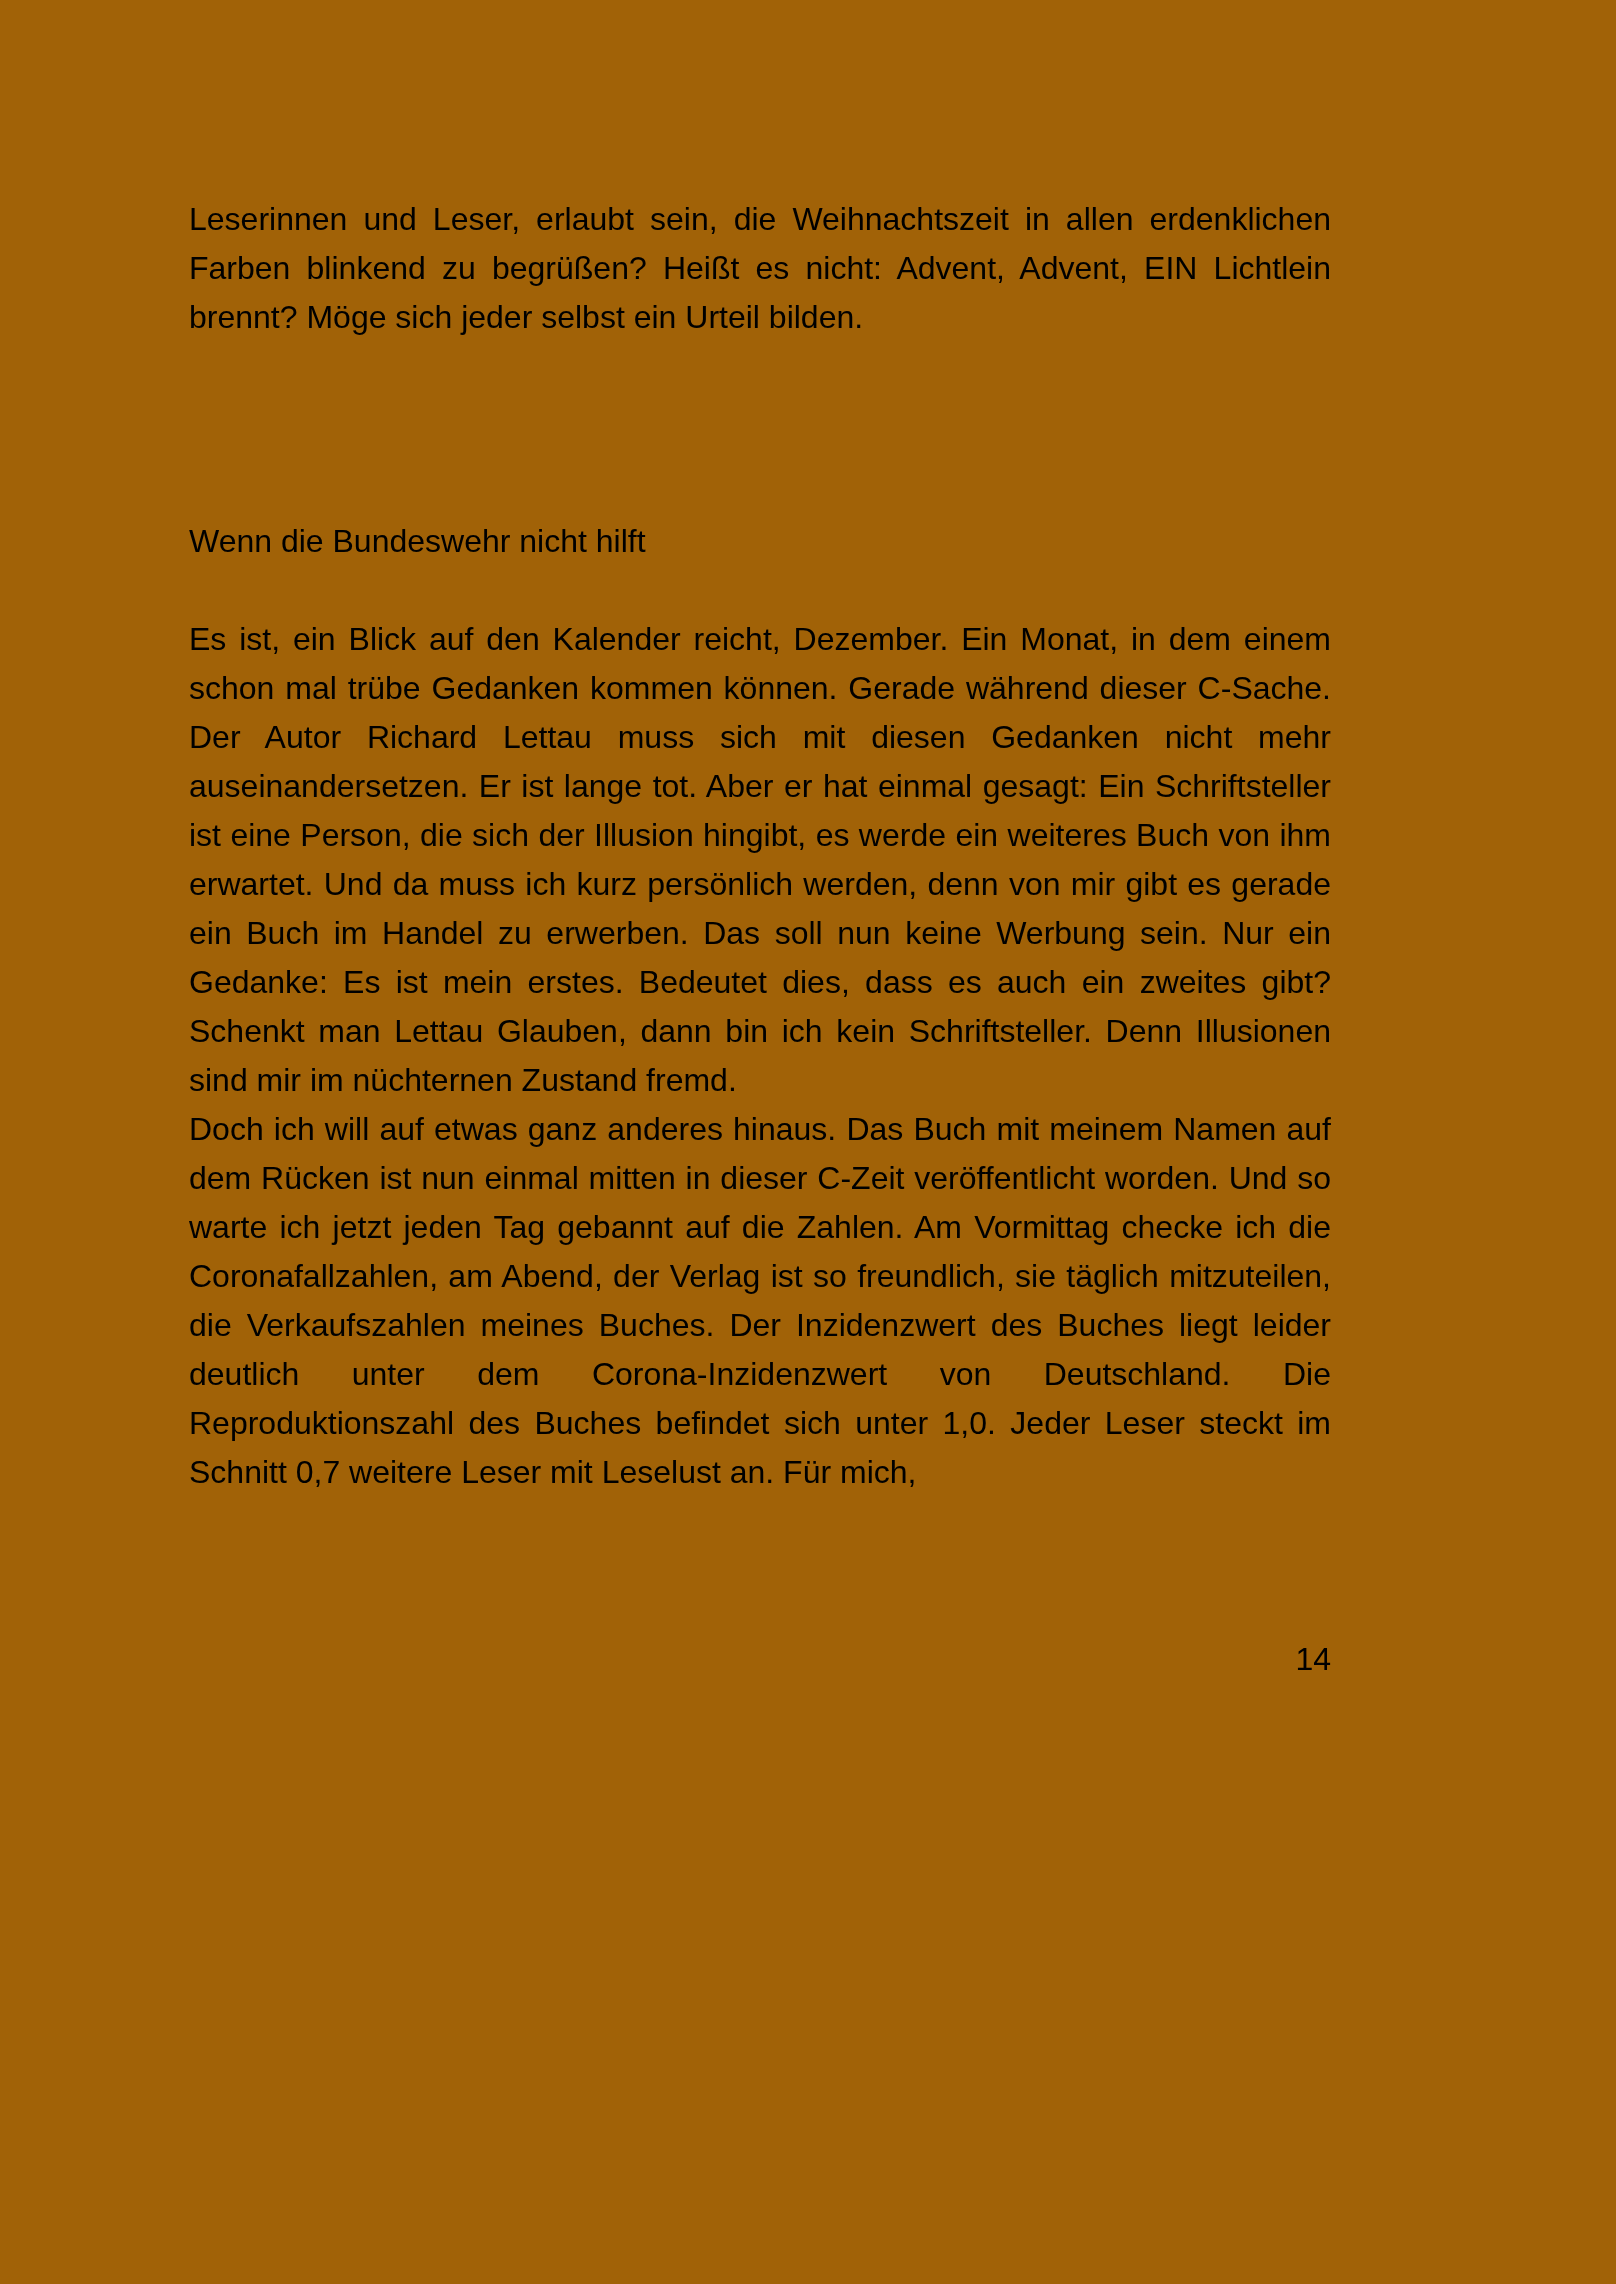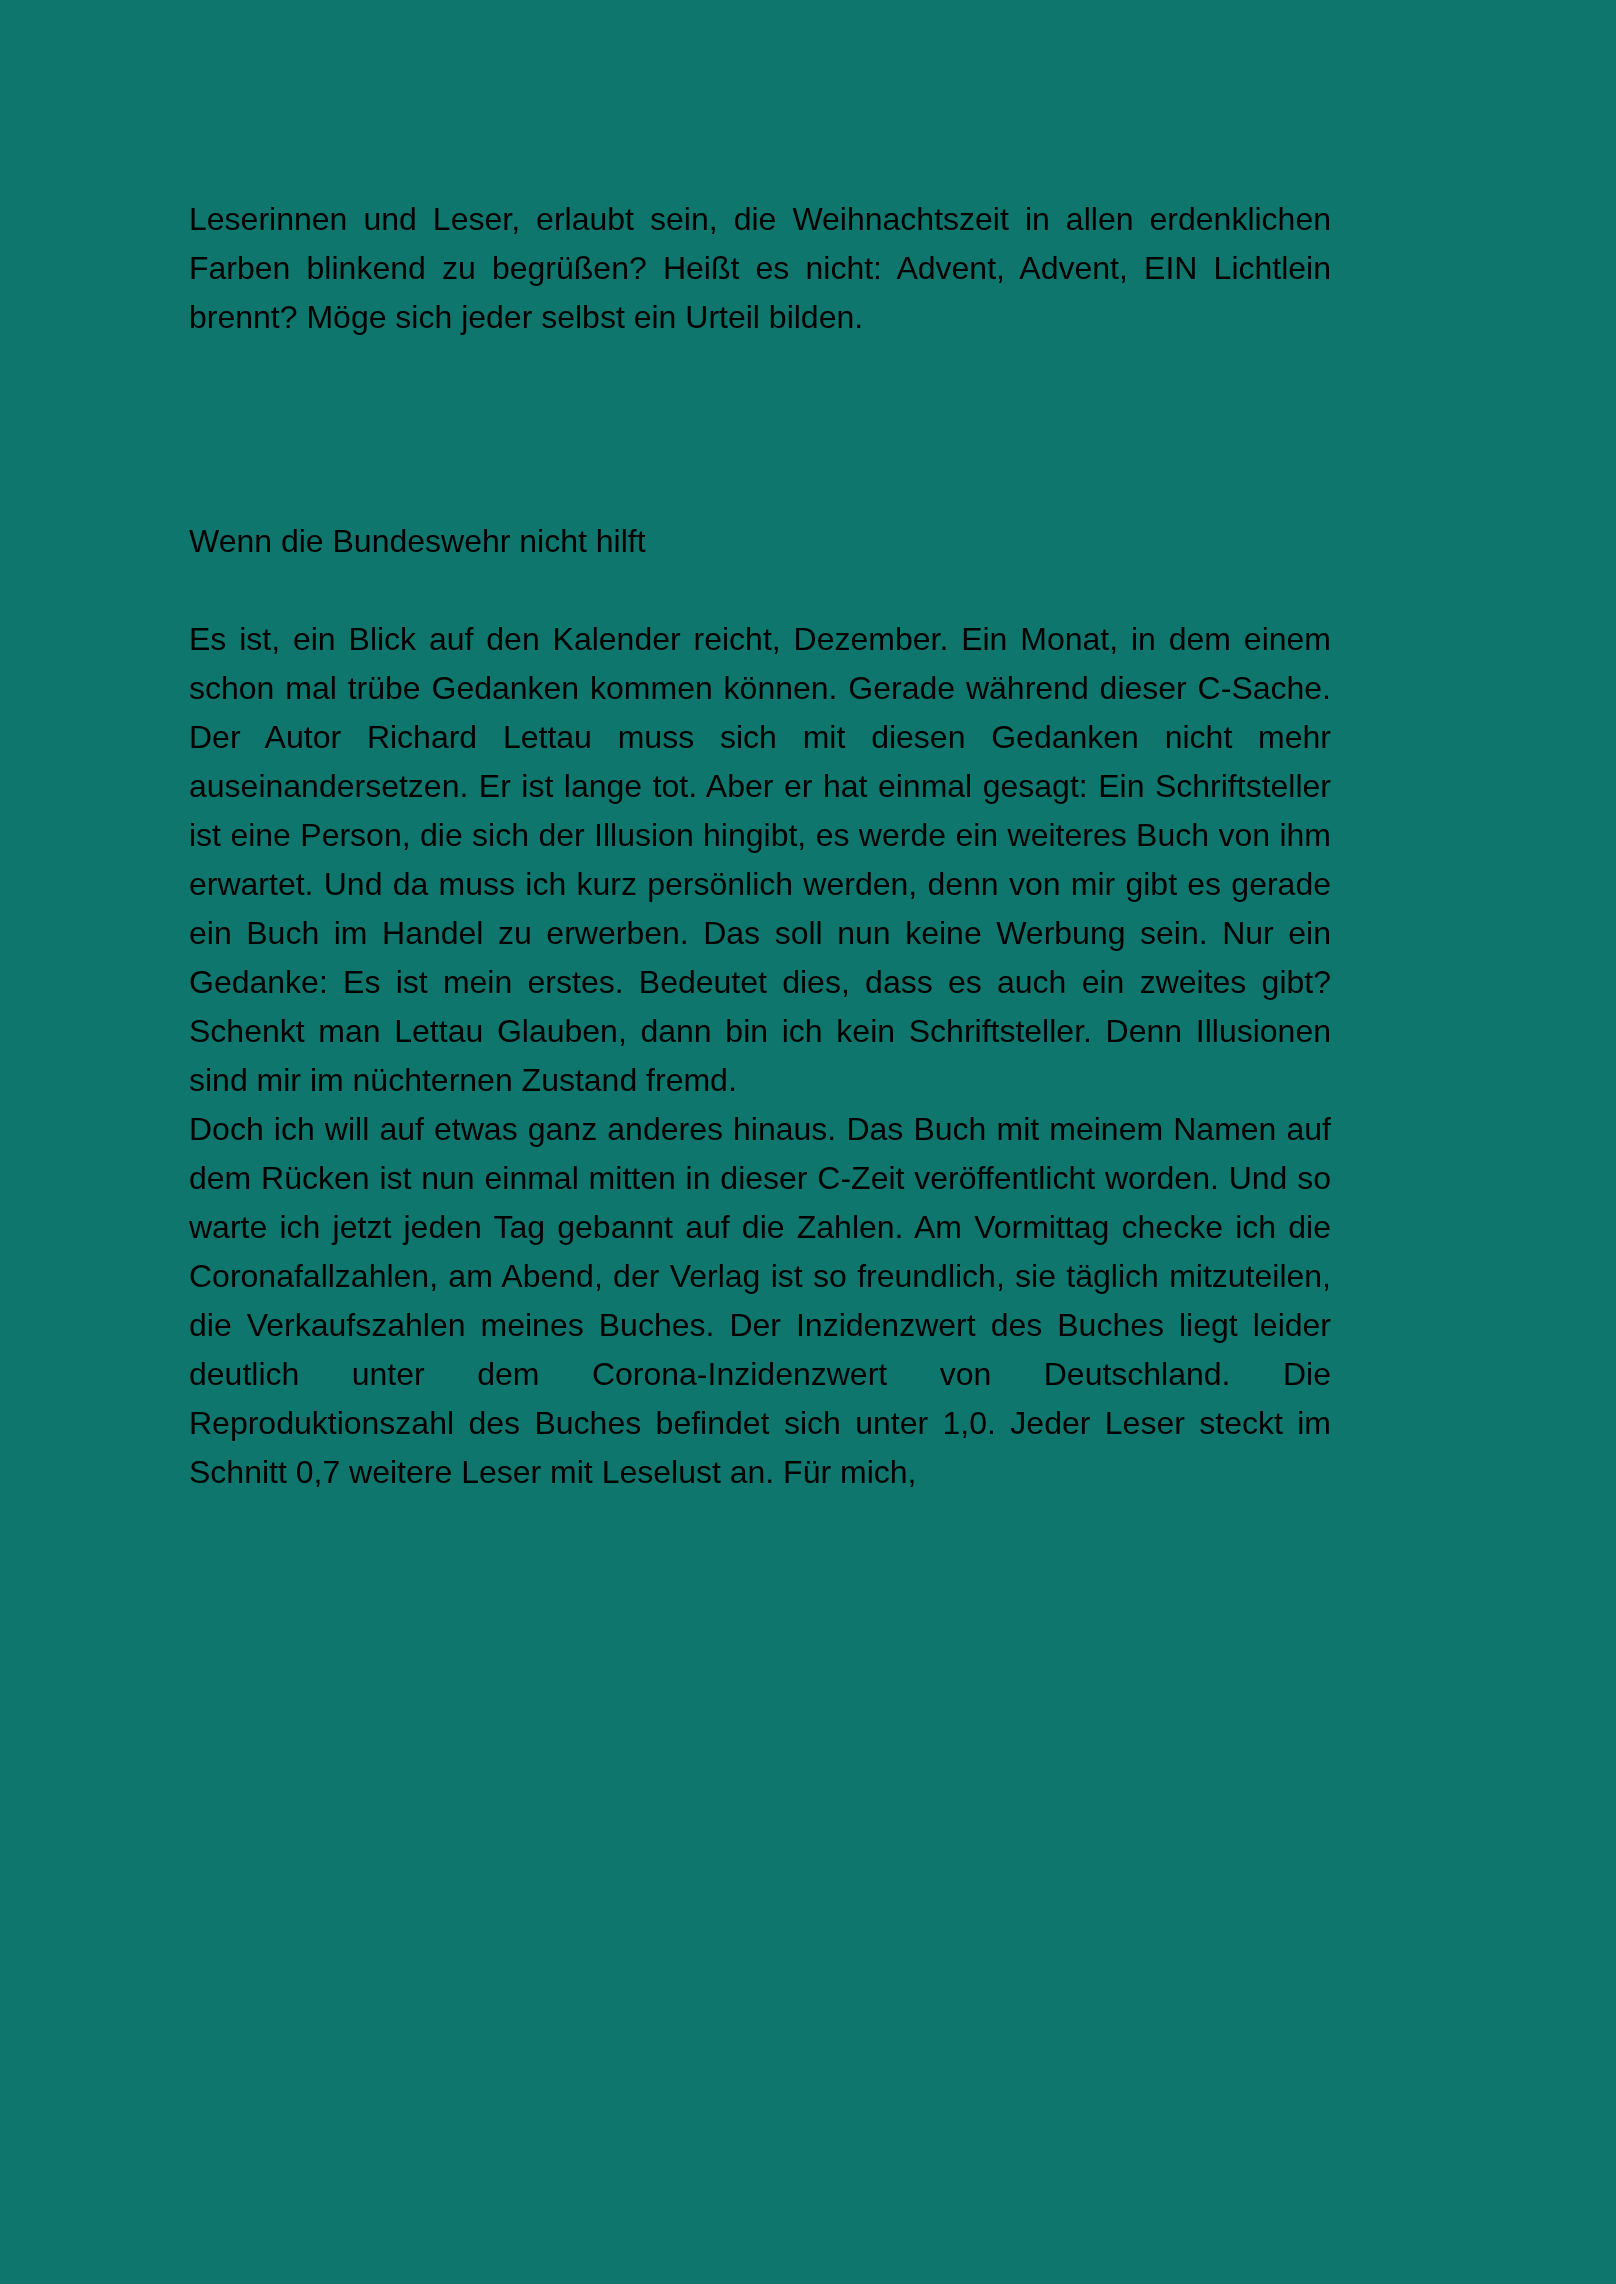--- a/index.html
+++ b/index.html
@@ -4,21 +4,21 @@
 <style>
   html, body {
     margin: 0;
     padding: 0;
     background: #ffffff;
   }
   .page {
     position: relative;
     width: 1616px;
     height: 2284px;
-    background: #0f766e;
+    background: #a16207;
     box-sizing: border-box;
     padding: 195px 285px 0 189px;
     font-family: "Liberation Sans", sans-serif;
     font-size: 32px;
     line-height: 49px;
     color: #000000;
     overflow: hidden;
   }
   .body-text {
     margin: 0;
@@ -53,15 +53,16 @@
 
   <p class="body-text intro">Leserinnen und Leser, erlaubt sein, die Weihnachtszeit in allen erdenklichen Farben blinkend zu begrüßen? Heißt es nicht: Advent, Advent, EIN Lichtlein brennt? Möge sich jeder selbst ein Urteil bilden.</p>
 
 
   <h2 class="section-title">Wenn die Bundeswehr nicht hilft</h2>
 
   <p class="body-text">Es ist, ein Blick auf den Kalender reicht, Dezember. Ein Monat, in dem einem schon mal trübe Gedanken kommen können. Gerade während dieser C-Sache. Der Autor Richard Lettau muss sich mit diesen Gedanken nicht mehr auseinandersetzen. Er ist lange tot. Aber er hat einmal gesagt: Ein Schriftsteller ist eine Person, die sich der Illusion hingibt, es werde ein weiteres Buch von ihm erwartet. Und da muss ich kurz persönlich werden, denn von mir gibt es gerade ein Buch im Handel zu erwerben. Das soll nun keine Werbung sein. Nur ein Gedanke: Es ist mein erstes. Bedeutet dies, dass es auch ein zweites gibt? Schenkt man Lettau Glauben, dann bin ich kein Schriftsteller. Denn Illusionen sind mir im nüchternen Zustand fremd.</p>
 
   <p class="body-text">Doch ich will auf etwas ganz anderes hinaus. Das Buch mit meinem Namen auf dem Rücken ist nun einmal mitten in dieser C-Zeit veröffentlicht worden. Und so warte ich jetzt jeden Tag gebannt auf die Zahlen. Am Vormittag checke ich die Coronafallzahlen, am Abend, der Verlag ist so freundlich, sie täglich mitzuteilen, die Verkaufszahlen meines Buches. Der Inzidenzwert des Buches liegt leider deutlich unter dem Corona-Inzidenzwert von Deutschland. Die Reproduktionszahl des Buches befindet sich unter 1,0. Jeder Leser steckt im Schnitt 0,7 weitere Leser mit Leselust an. Für mich,</p>
 
+  <div class="page-number">14</div>
 
 </div>
 
 
 </body></html>

